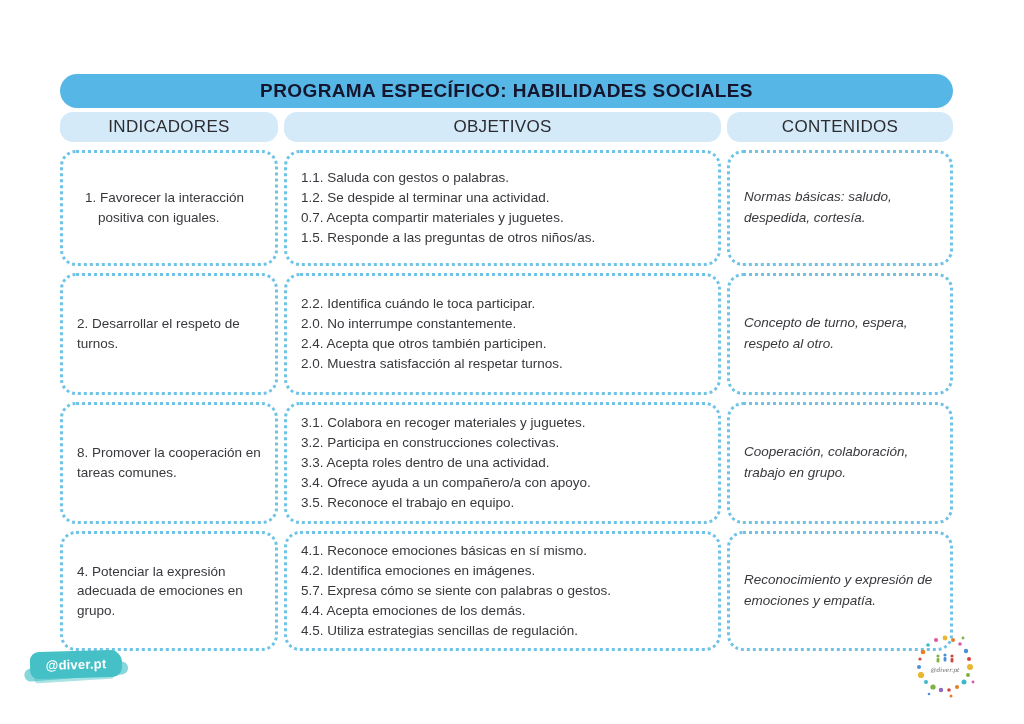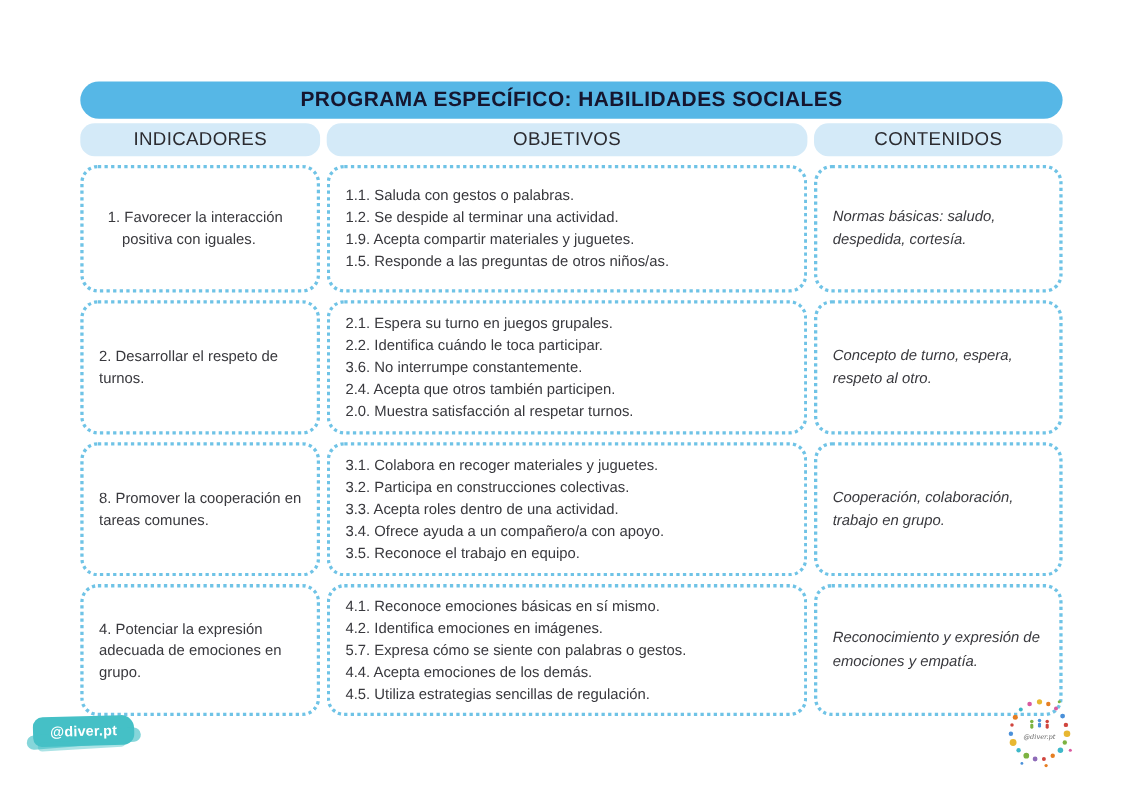--- a/index.html
+++ b/index.html
@@ -9,21 +9,21 @@
   .page {
     position: relative;
     width: 1024px;
     height: 724px;
     background: #ffffff;
     overflow: hidden;
   }
 
   .sheet {
     position: absolute;
-    left: 73px;
+    left: 60px;
     top: 74px;
     width: 893px;
   }
 
   .title-bar {
     width: 100%;
     height: 34px;
     background: #56b7e6;
     border-radius: 17px;
     display: flex;
@@ -181,34 +181,33 @@
     </div>
 
     <div class="grid">
 
       <div class="cell obj">
         <div class="obj-text hang">1. Favorecer la interacción positiva con iguales.</div>
       </div>
       <div class="cell ind">
         <div class="ind-line">1.1. Saluda con gestos o palabras.</div>
         <div class="ind-line">1.2. Se despide al terminar una actividad.</div>
-        <div class="ind-line">1.9. Acepta compartir materiales y juguetes.</div>
+        <div class="ind-line">0.7. Acepta compartir materiales y juguetes.</div>
         <div class="ind-line">1.5. Responde a las preguntas de otros niños/as.</div>
       </div>
       <div class="cell con">
         <div>Normas básicas: saludo, despedida, cortesía.</div>
       </div>
 
       <div class="cell obj">
         <div class="obj-text">2. Desarrollar el respeto de turnos.</div>
       </div>
       <div class="cell ind">
-        <div class="ind-line">2.1. Espera su turno en juegos grupales.</div>
         <div class="ind-line">2.2. Identifica cuándo le toca participar.</div>
-        <div class="ind-line">3.6. No interrumpe constantemente.</div>
+        <div class="ind-line">2.0. No interrumpe constantemente.</div>
         <div class="ind-line">2.4. Acepta que otros también participen.</div>
         <div class="ind-line">2.0. Muestra satisfacción al respetar turnos.</div>
       </div>
       <div class="cell con">
         <div>Concepto de turno, espera, respeto al otro.</div>
       </div>
 
       <div class="cell obj">
         <div class="obj-text">8. Promover la cooperación en tareas comunes.</div>
       </div>

